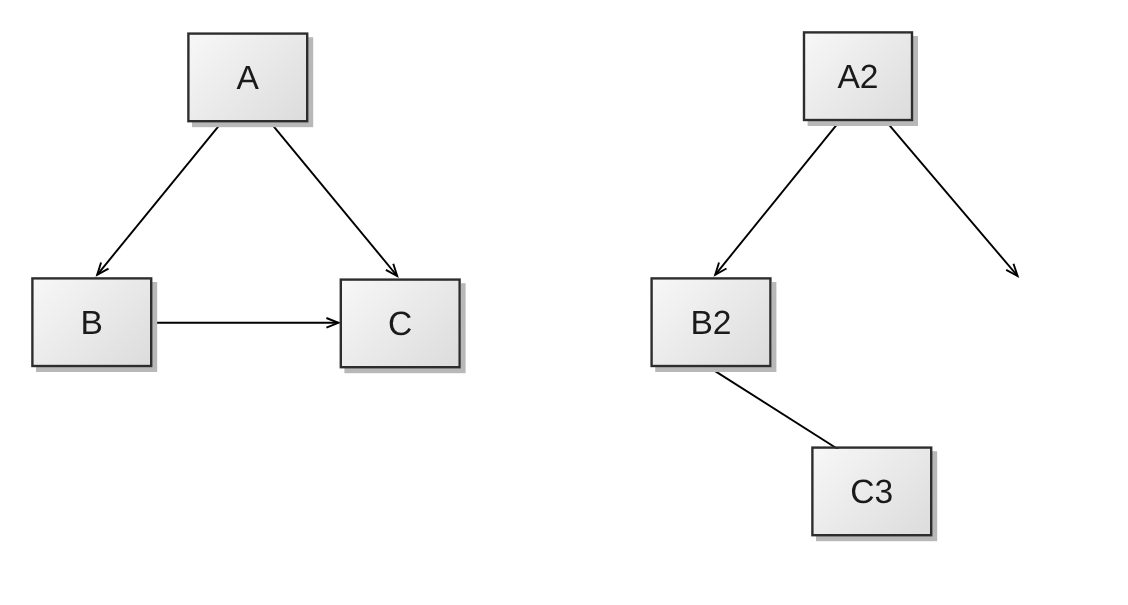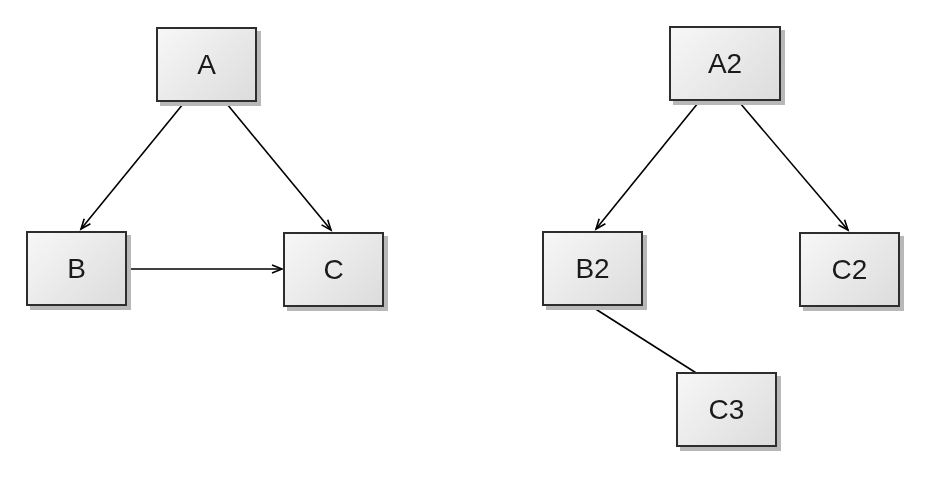--- a/index.html
+++ b/index.html
@@ -62,25 +62,22 @@
 
 <div class="node" style="left: 156px; top: 27px; width: 101px; height: 75px;">
       <span>A</span>
     </div>
     <div class="node" style="left: 26px; top: 231px; width: 101px; height: 75px;">
       <span>B</span>
     </div>
     <div class="node" style="left: 283px; top: 232px; width: 101px; height: 75px;">
       <span>C</span>
     </div>
-    <div class="node" style="left: 669px; top: 26px; width: 112px; height: 75px; text-align: center;">
+    <div class="node" style="left: 669px; top: 26px; width: 92px; height: 75px; text-align: center;">
       <span>A2</span>
     </div>
     <div class="node" style="left: 542px; top: 231px; width: 101px; height: 75px;">
       <span>B2</span>
-    </div>
-    <div class="node" style="left: 799px; top: 232px; width: 101px; height: 75px;">
-      <span>C2</span>
     </div>
     <div class="node" style="left: 676px; top: 372px; width: 101px; height: 75px;">
       <span>C3</span>
     </div>
   </div>
 
 </body></html>

